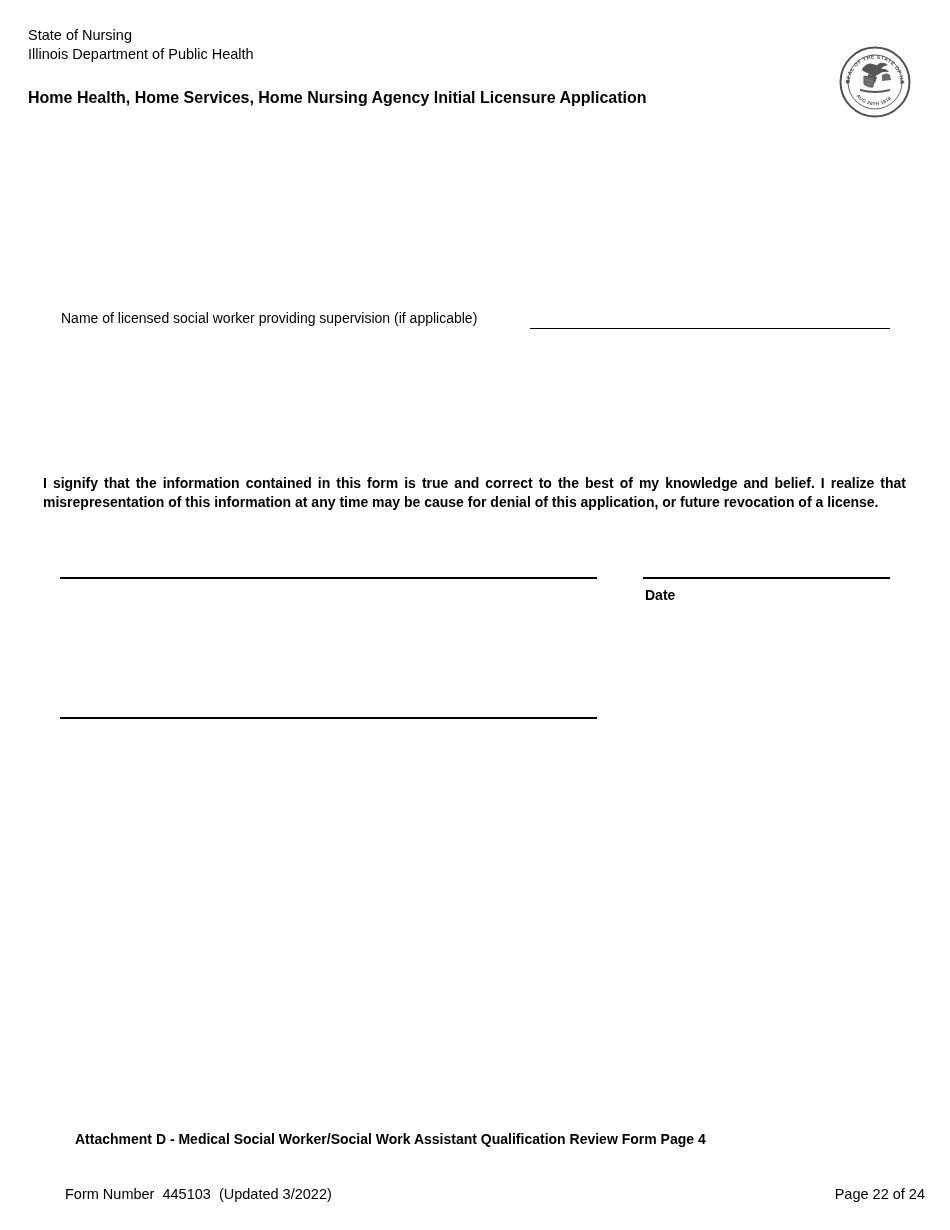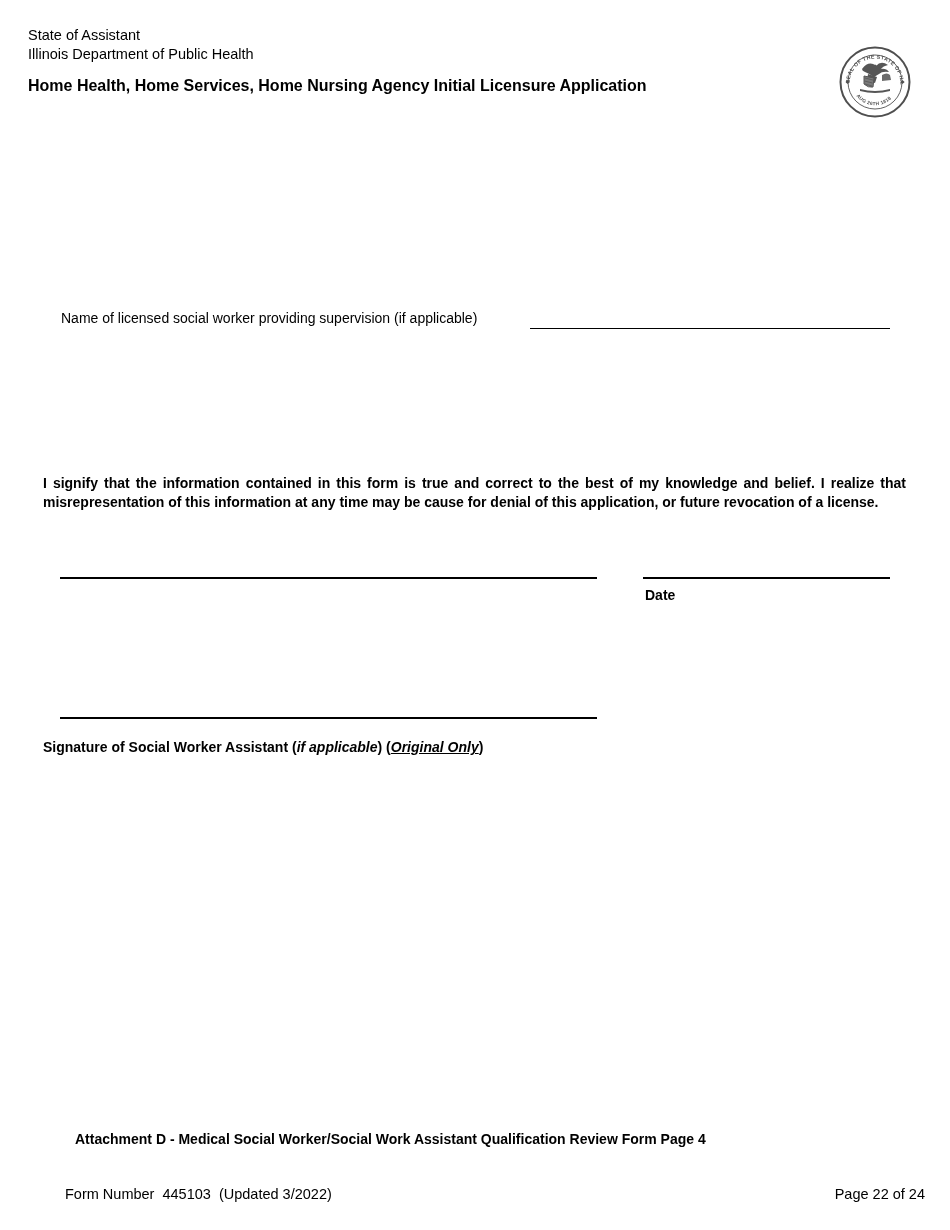--- a/index.html
+++ b/index.html
@@ -15,21 +15,21 @@
     background: #ffffff;
     overflow: hidden;
   }
   .abs { position: absolute; }
 
   .agency-block {
     left: 28px; top: 26px;
     font-size: 14.5px; line-height: 19px;
   }
   .form-title {
-    left: 28px; top: 76px; width: 620px;
+    left: 28px; top: 88px; width: 620px;
     font-size: 16px; font-weight: bold; line-height: 20px;
   }
   .seal {
     left: 838px; top: 45px; width: 74px; height: 74px;
   }
 
   .para-bold {
     left: 43px; width: 863px;
     font-size: 14px; font-weight: bold; line-height: 19px;
     text-align: justify;
@@ -77,21 +77,21 @@
     right: 25px; top: 1186px;
     font-size: 14.5px;
   }
 </style>
 </head>
 <body>
 
 <div class="page">
 
   <div class="abs agency-block">
-    <div>State of Assistant</div>
+    <div>State of Nursing</div>
     <div>Illinois Department of Public Health</div>
   </div>
 
   <div class="abs form-title">Home Health, Home Services, Home Nursing Agency Initial Licensure Application</div>
 
   <div class="abs seal">
     <svg width="74" height="74" viewBox="0 0 74 74">
       <circle cx="37" cy="37" r="34.5" fill="#ffffff" stroke="#4f4f4f" stroke-width="2"></circle>
       <circle cx="37" cy="37" r="27" fill="none" stroke="#4f4f4f" stroke-width="0.9"></circle>
       <path id="sealArcTop" d="M 11.5,39 A 25.5,25.5 0 1 1 62.5,39" fill="none"></path>
@@ -128,20 +128,19 @@
 
   <div class="abs para-bold cert-para">I signify that the information contained in this form is true and correct to the best of my knowledge and belief.  I realize that misrepresentation of this information at any time may be cause for denial of this application, or future revocation of a license.</div>
 
   <div class="abs sig-line sig1-line"></div>
   <div class="abs sig-line date-line"></div>
 
   <div class="abs sig-label date-label">Date</div>
 
   <div class="abs sig-line sig2-line"></div>
 
-  <div class="abs sig-label sig2-label"><span>Signature of Social Worker Assistant (</span><span class="em-italic">if applicable</span><span>) (</span><span class="em-underline">Original Only</span><span>)</span></div>
 
   <div class="abs attachment-title">Attachment D - Medical Social Worker/Social Work Assistant Qualification Review Form Page 4</div>
 
   <div class="abs footer-left">Form Number  445103  (Updated 3/2022)</div>
   <div class="abs footer-right">Page 22 of 24</div>
 
 </div>
 
 </body></html>

